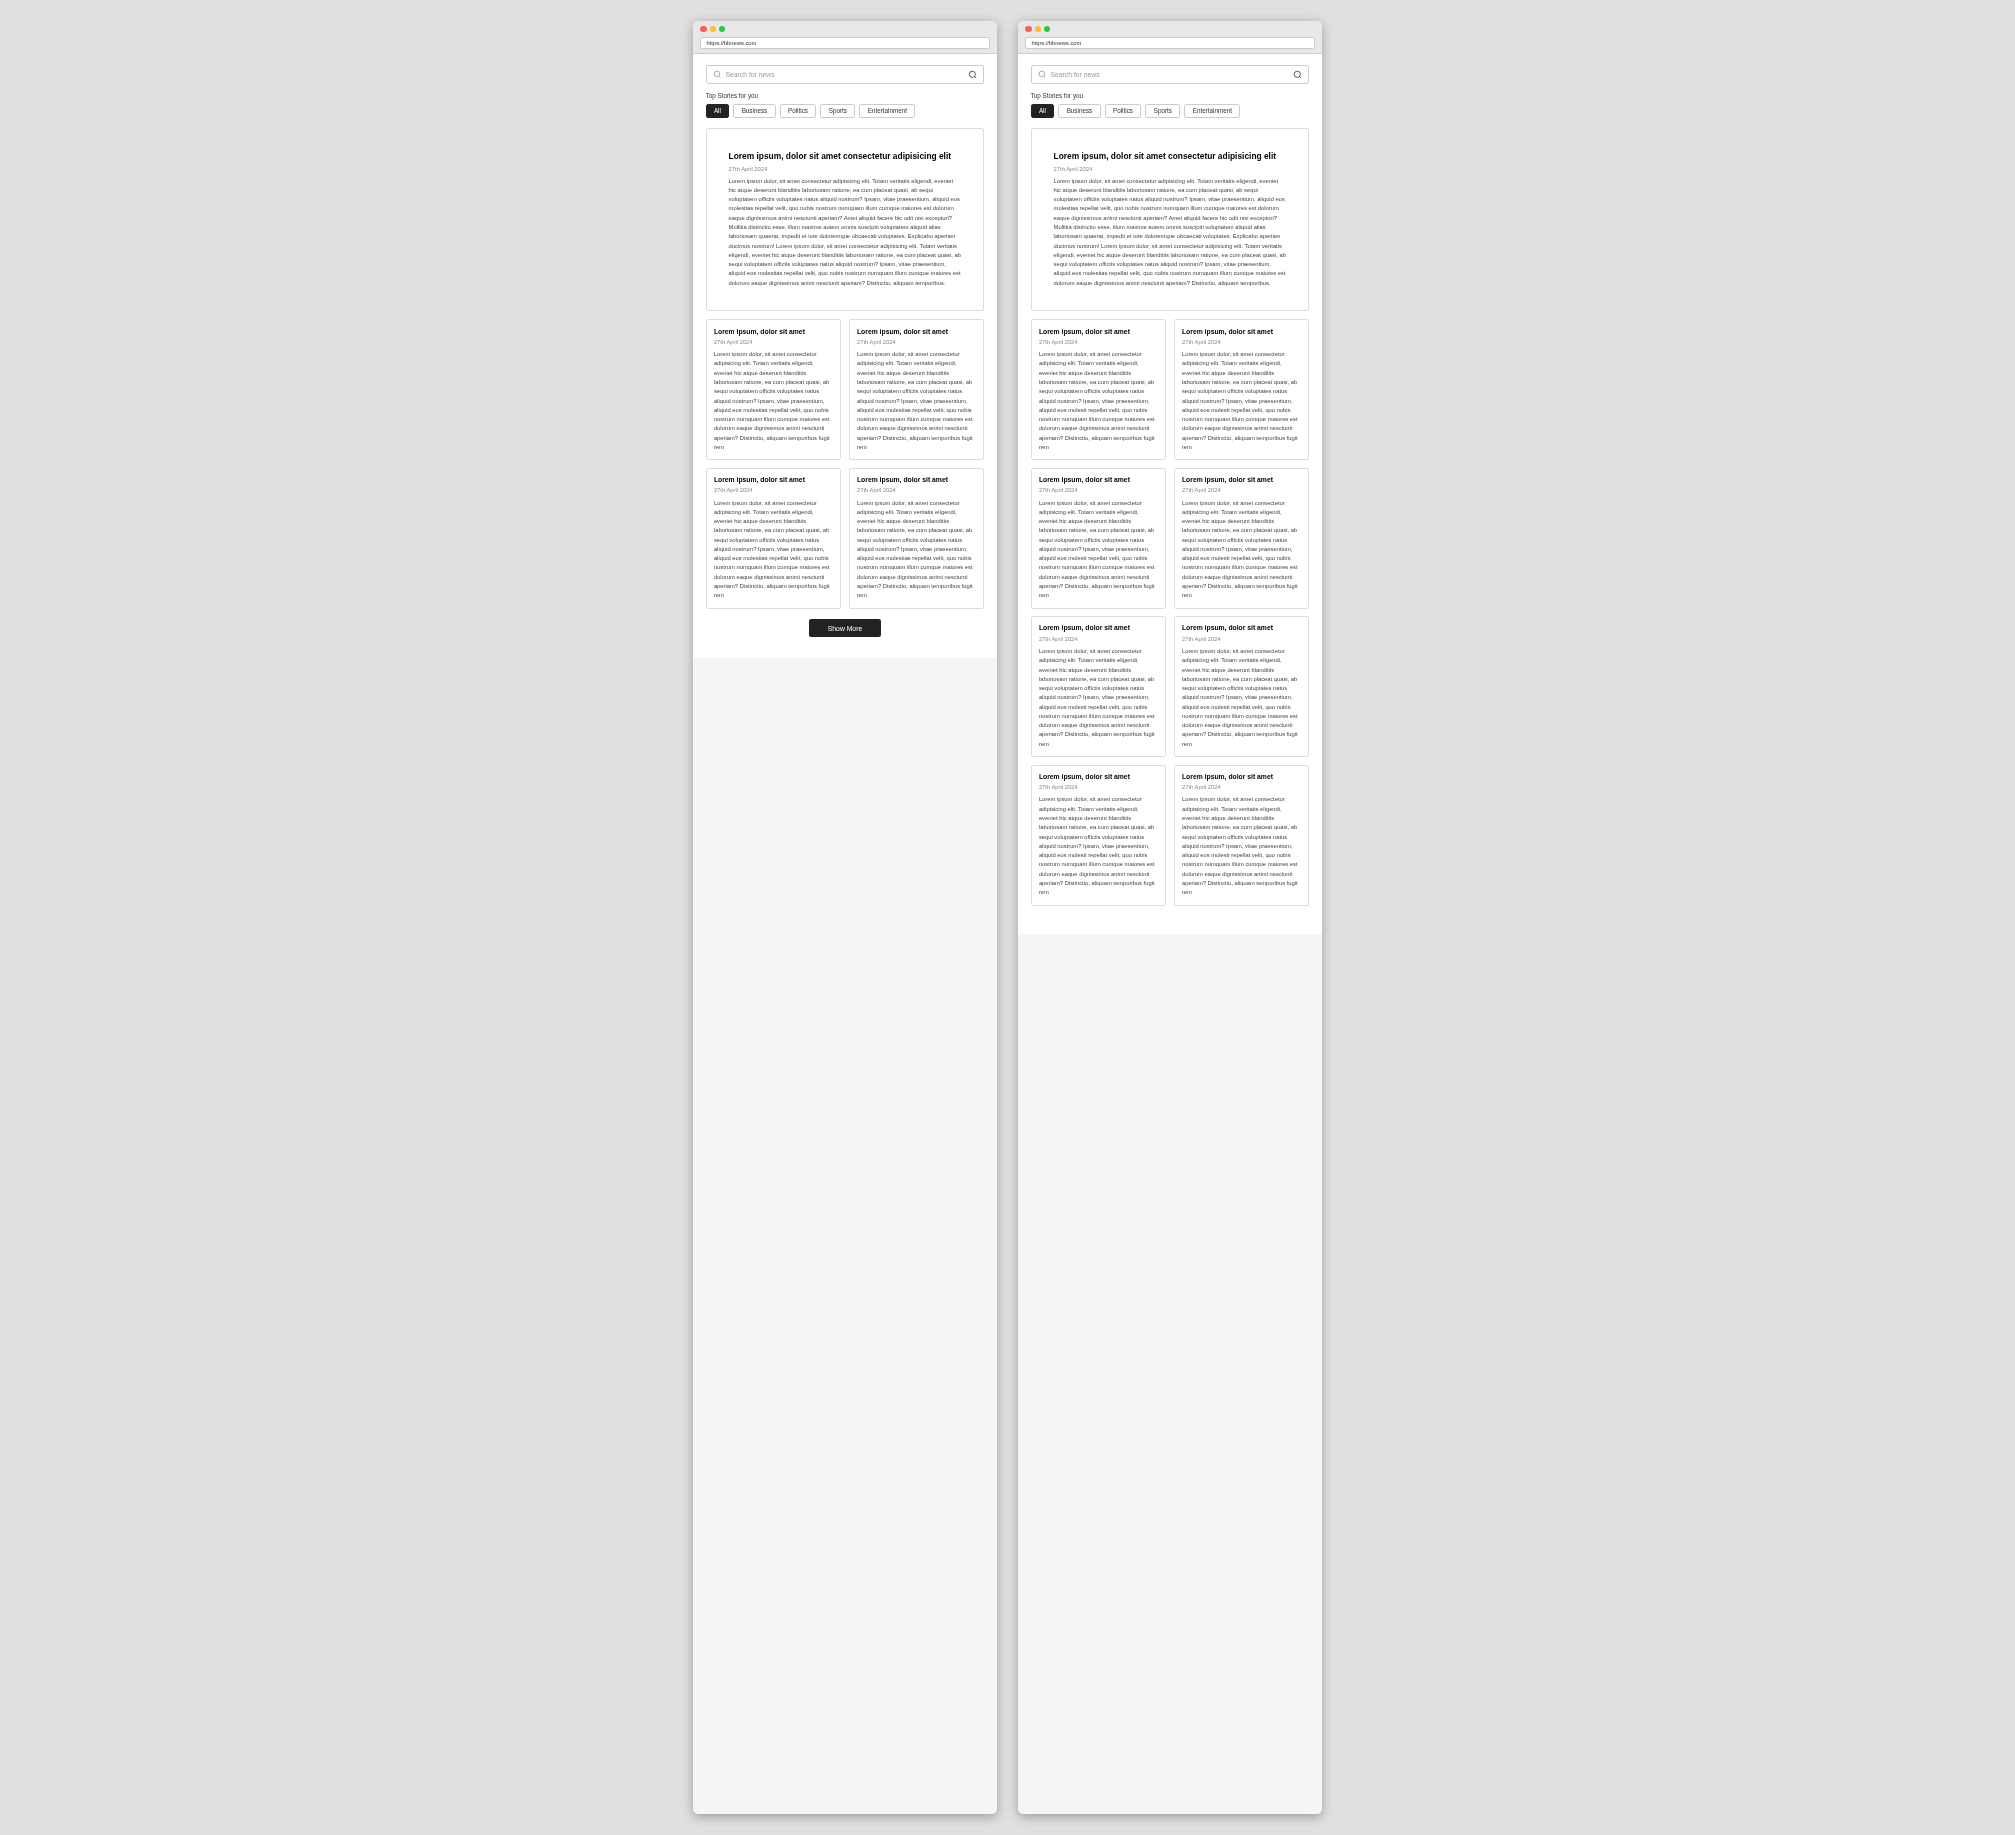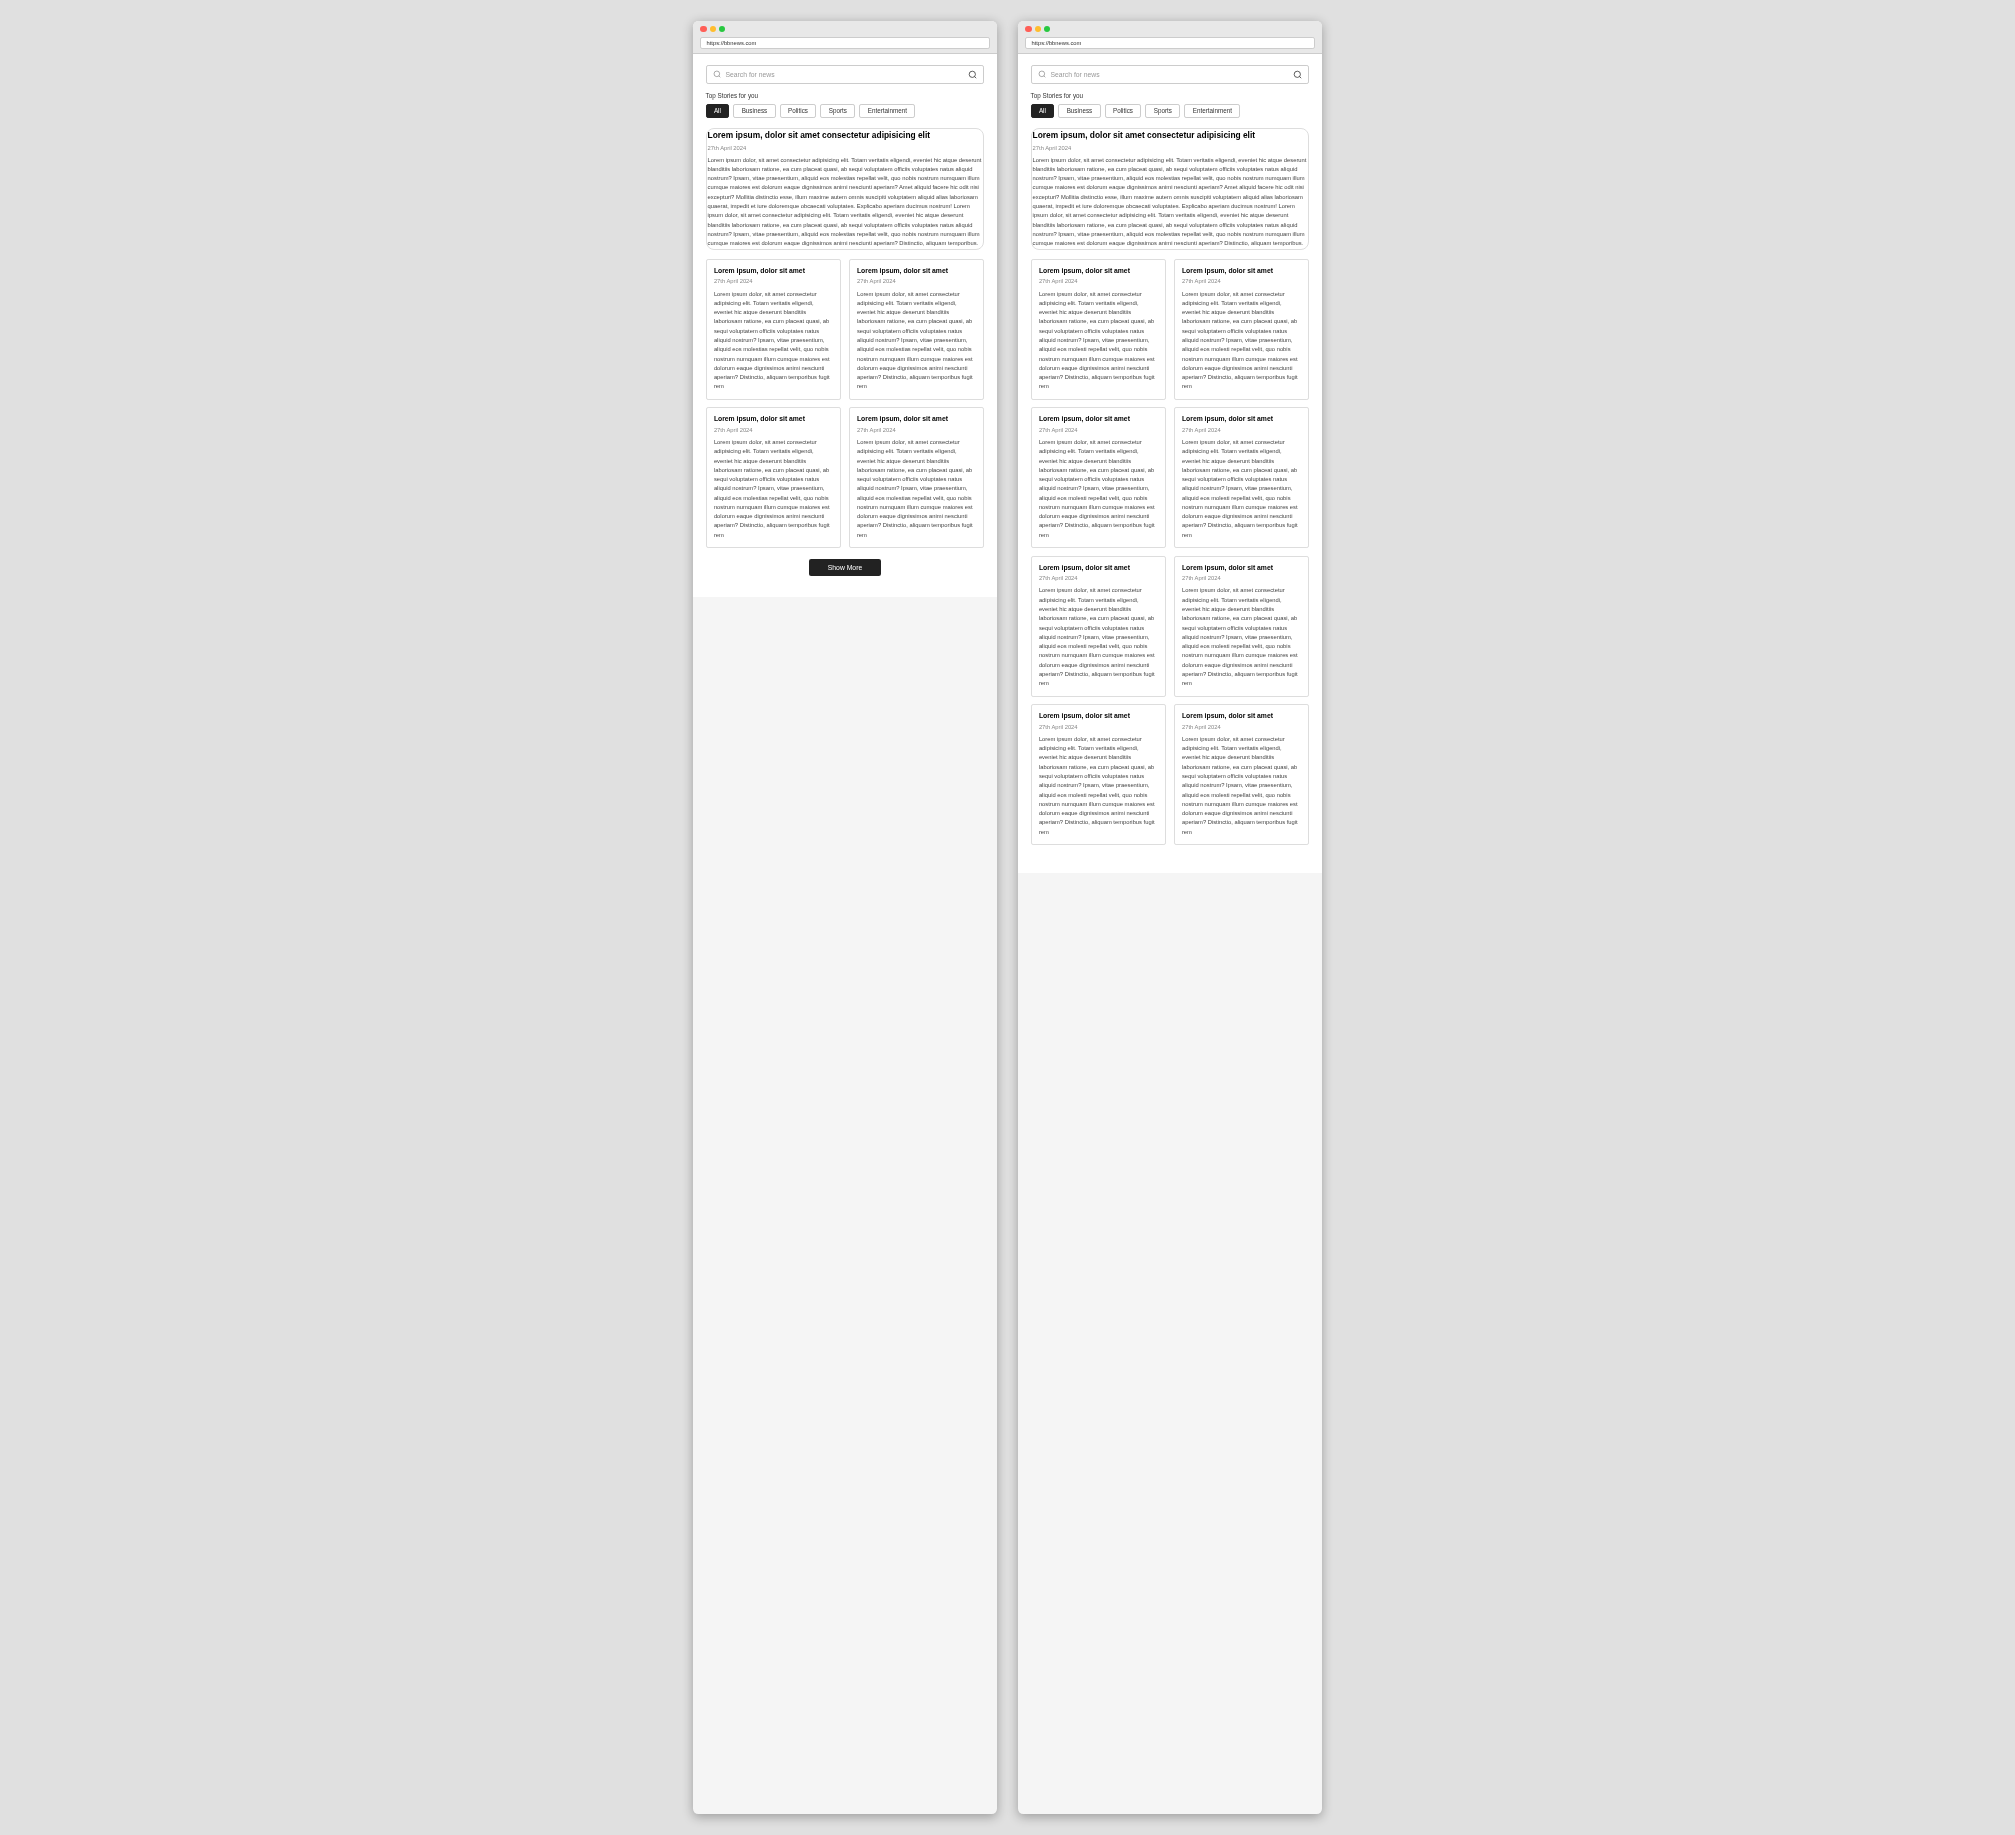--- a/index.html
+++ b/index.html
@@ -111,22 +111,22 @@
     }
 
     .tab-btn.active {
       background: #222;
       color: white;
       border-color: #222;
     }
 
     .news-card-featured {
       border: 0.5px solid #ddd;
-      border-radius: 8px;
-      padding: 1px;
+      border-radius: 2px;
+      padding: 22px;
       margin-bottom: 8.4px;
     }
 
     .news-card-featured h2 {
       font-size: 8.4px;
       font-weight: 700;
       margin-bottom: 3.1px;
       line-height: 1.3;
     }
 

